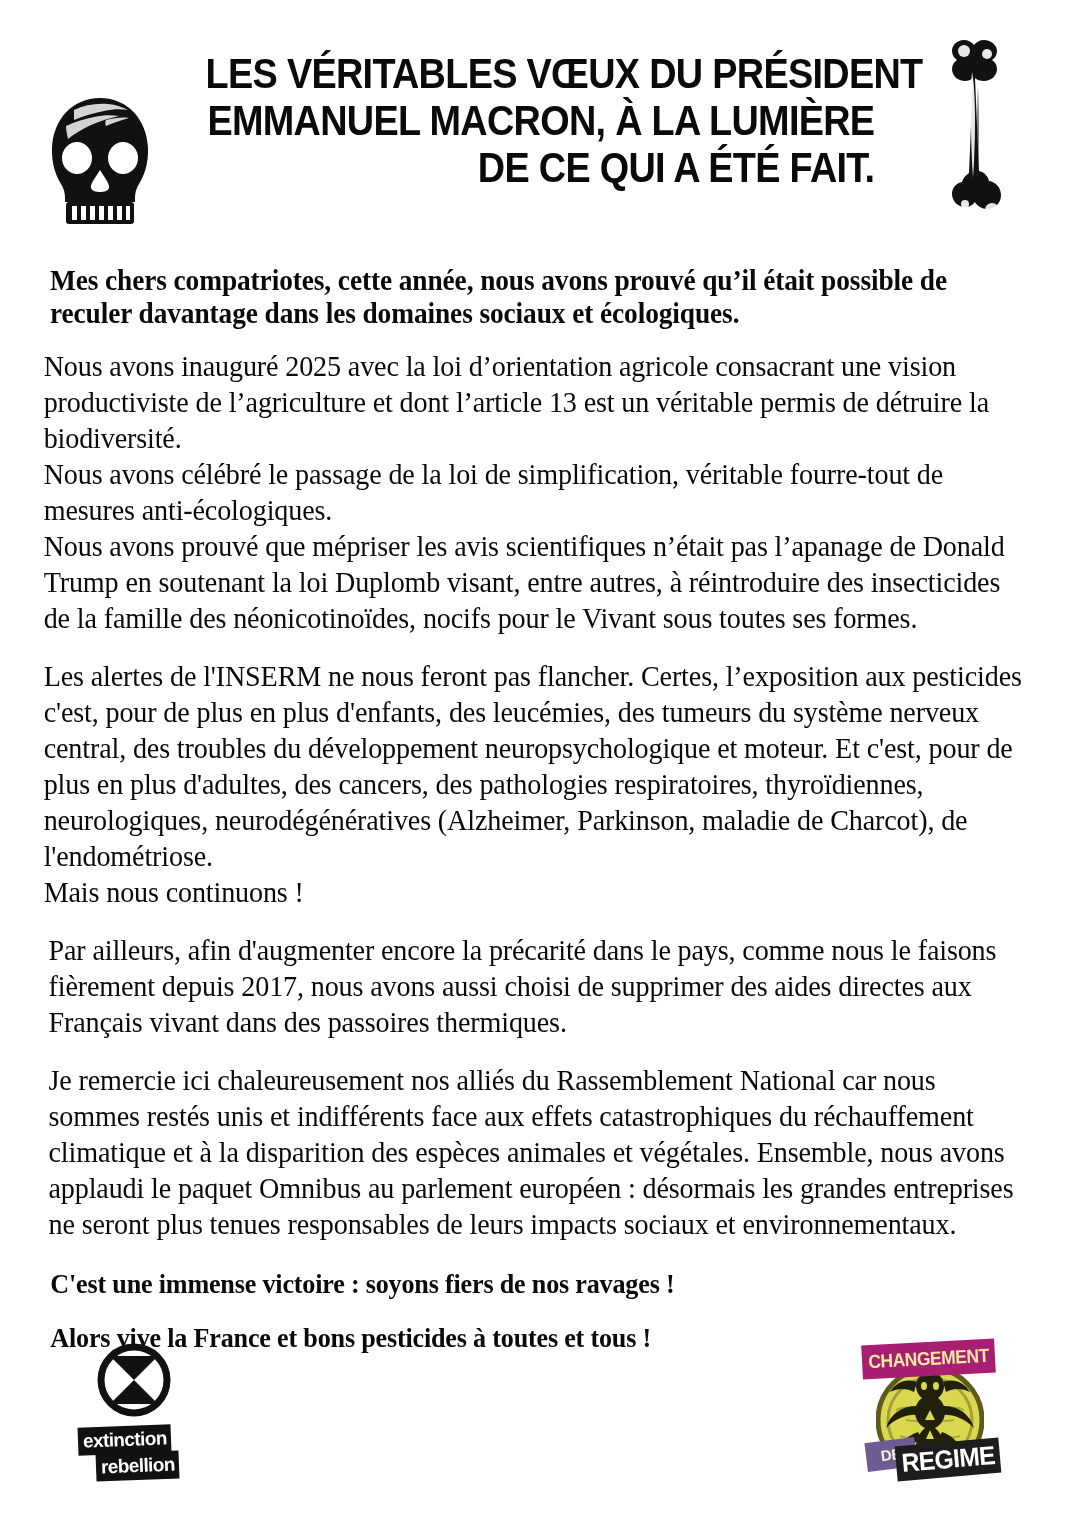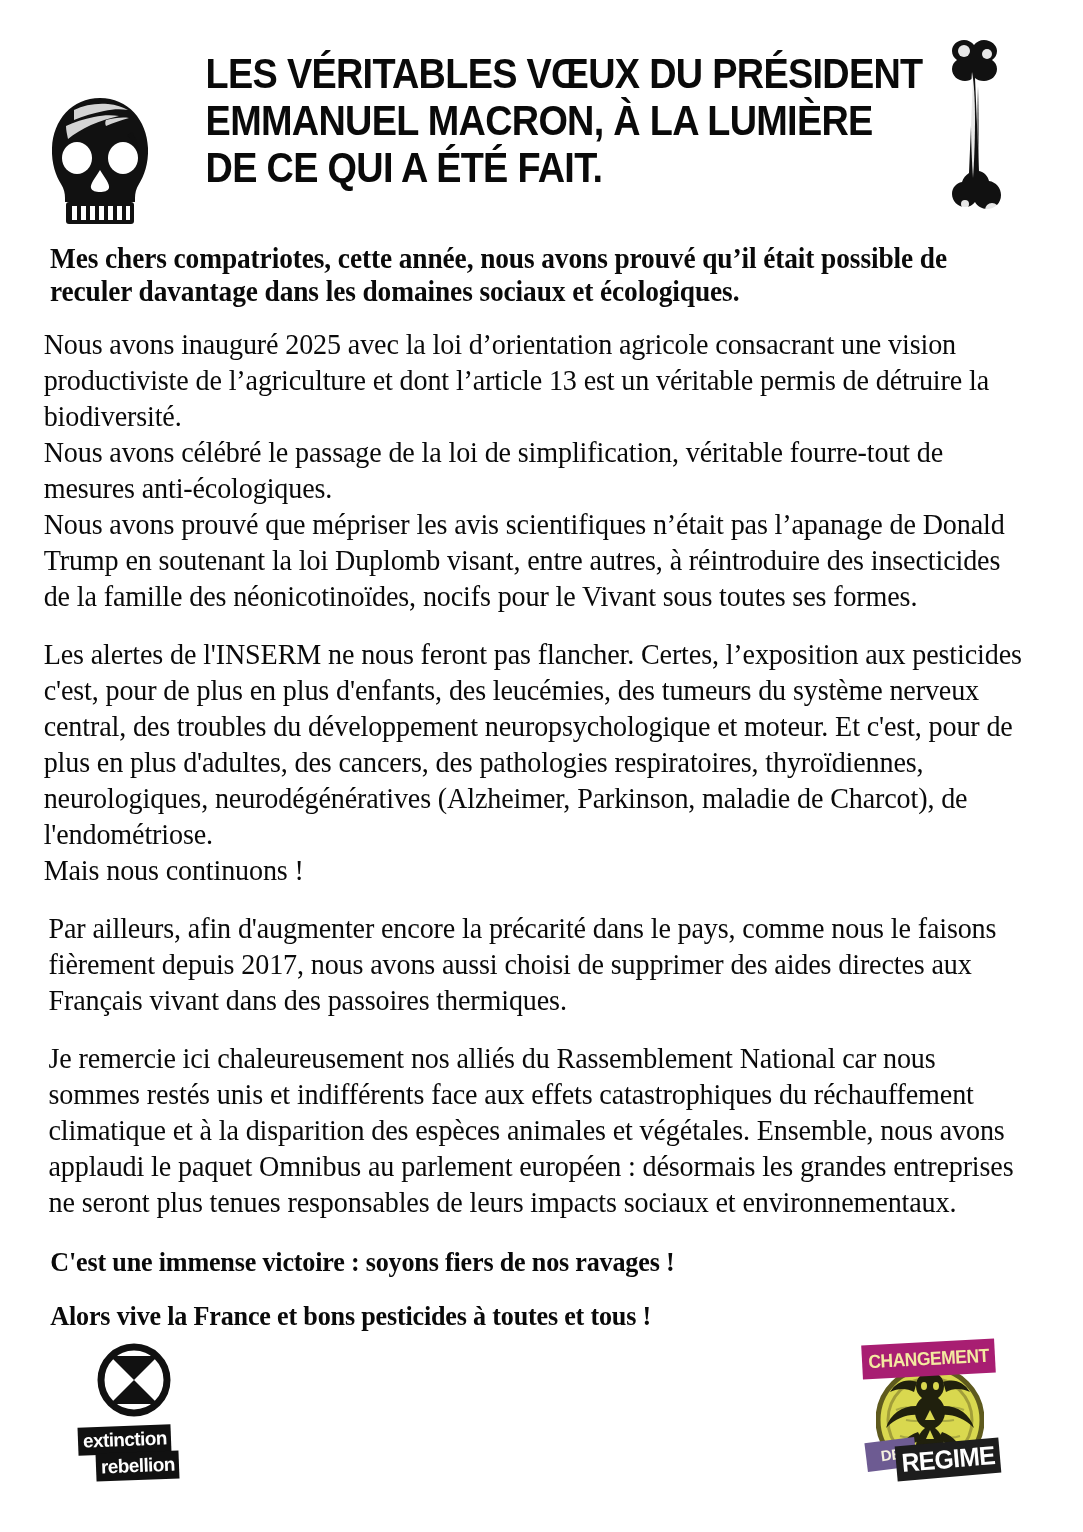--- a/index.html
+++ b/index.html
@@ -34,38 +34,38 @@
     left: 934px;
     top: 32px;
     width: 82px;
     height: 200px;
   }
   .title-block {
     position: absolute;
     left: 160px;
     top: 50px;
     width: 760px;
-    text-align: left;
+    text-align: right;
   }
   .title-line {
     font-family: "Liberation Sans", sans-serif;
     font-weight: bold;
     font-size: 43px;
     line-height: 47px;
     letter-spacing: -0.8px;
     color: #0a0a0a;
     transform: scaleX(0.88);
     transform-origin: center center;
     white-space: nowrap;
   }
 
   
   .content {
     position: absolute;
-    top: 242px;
+    top: 264px;
     left: 0;
     width: 1083px;
   }
   .lead {
     margin: 0 0 18px 0;
     padding: 0 22px 0 52px;
     font-weight: bold;
     font-size: 28.5px;
     line-height: 33px;
     transform: scaleX(0.96);

